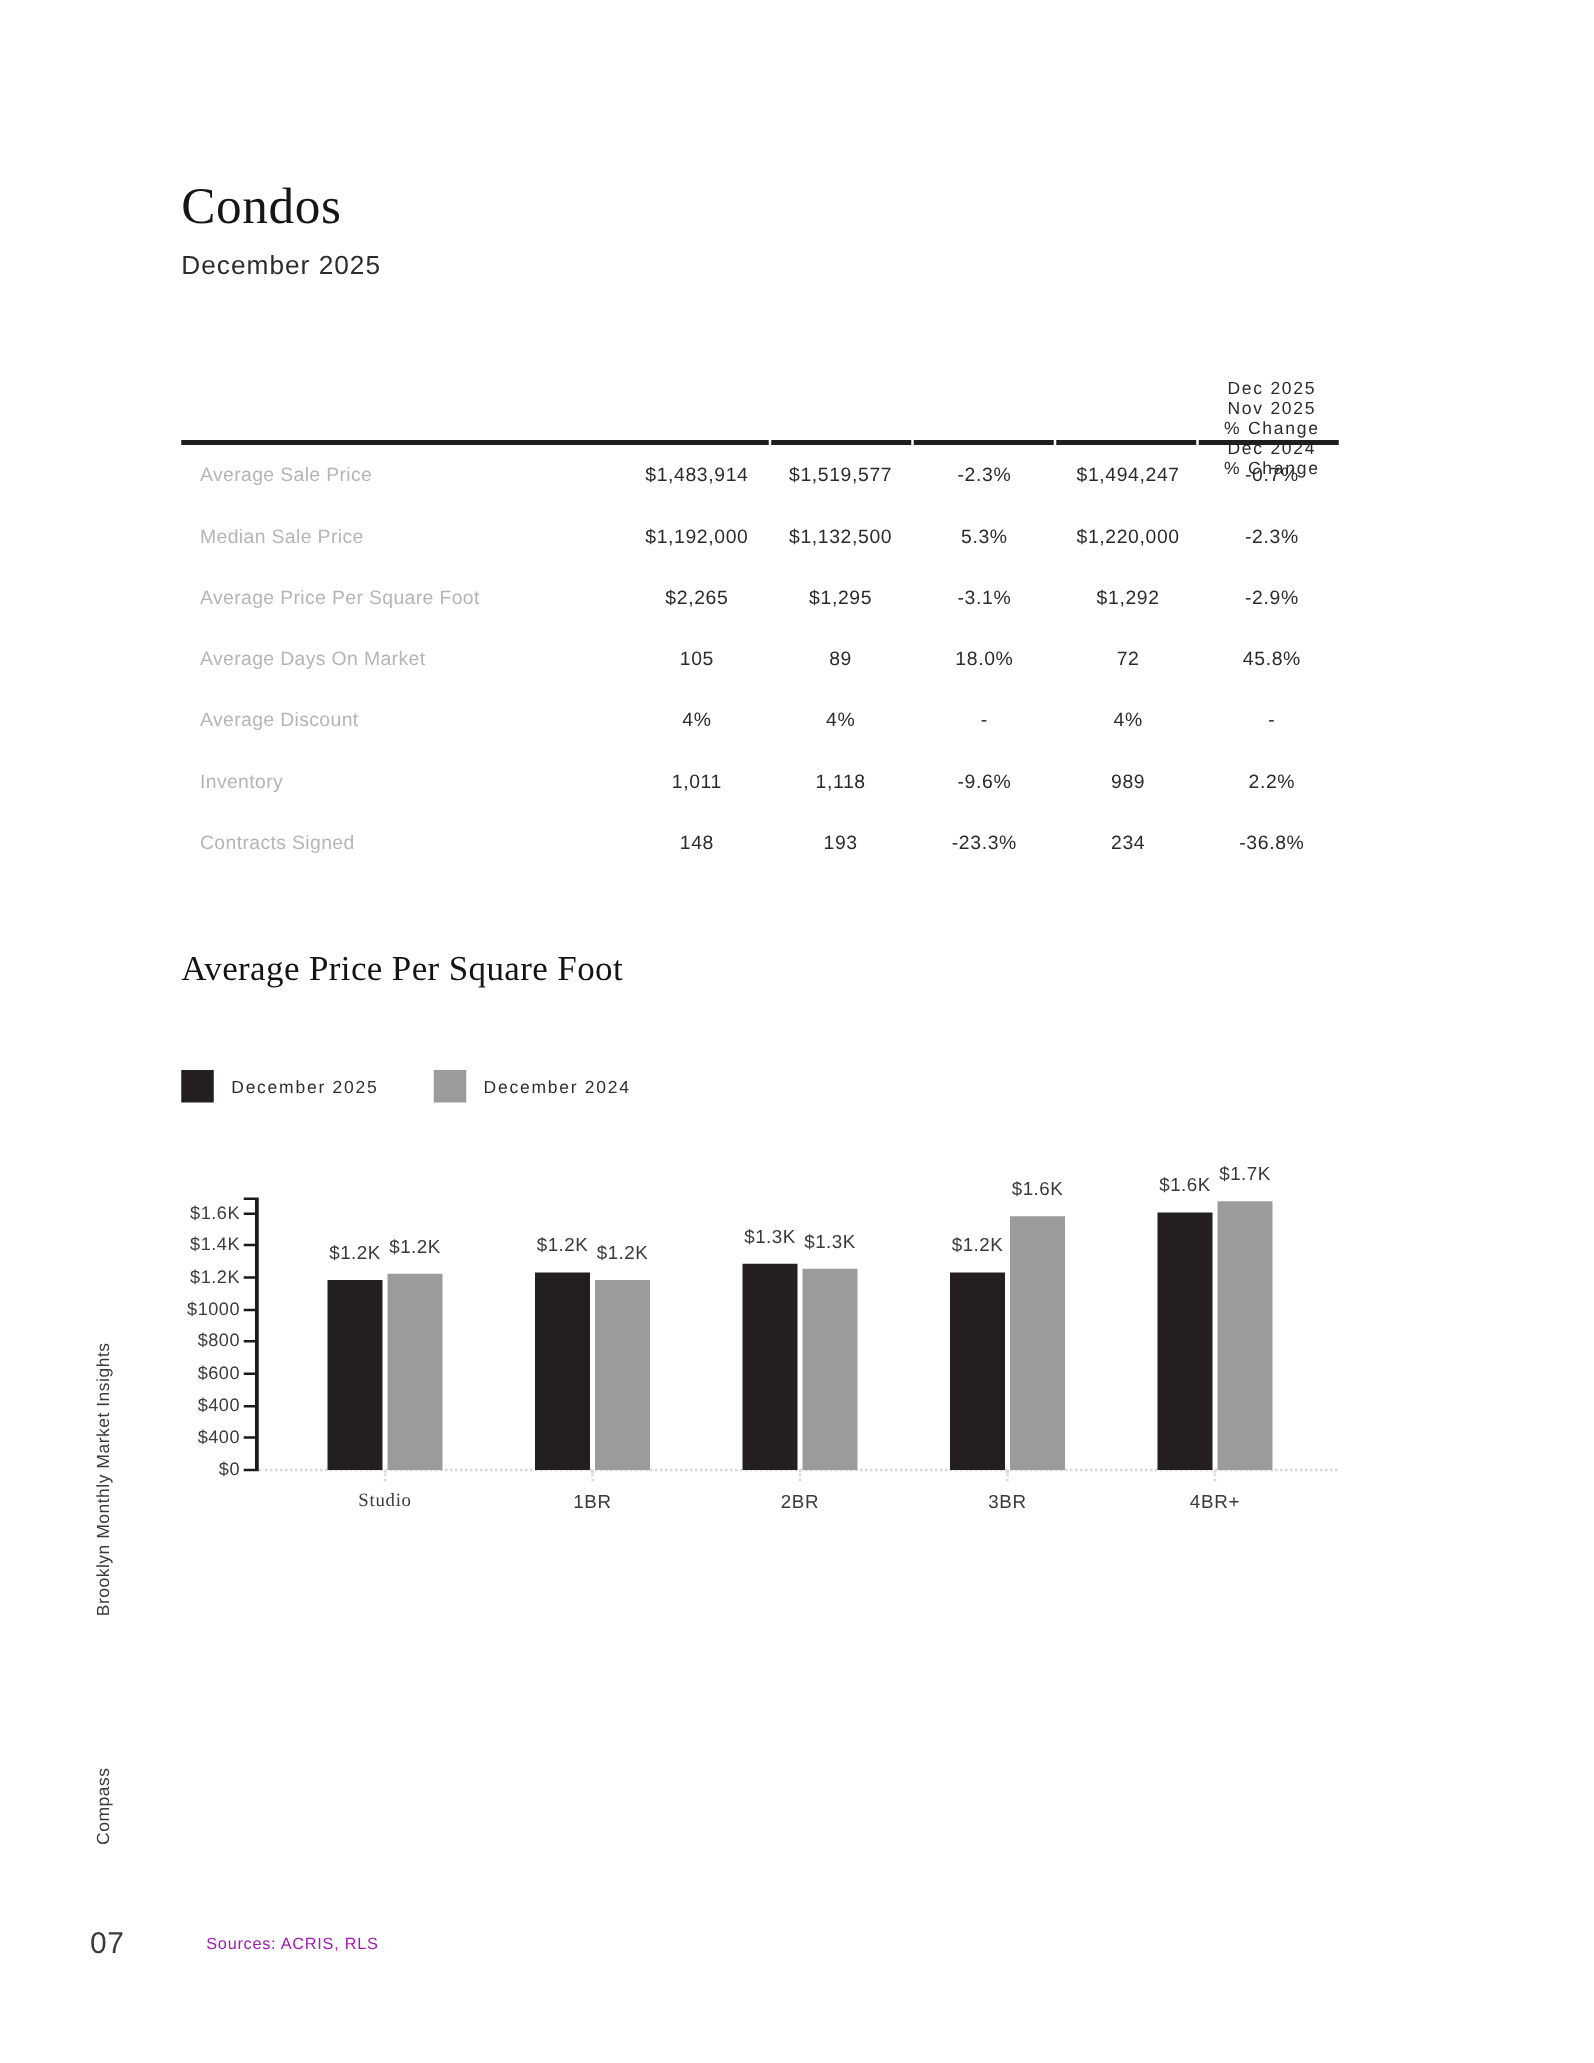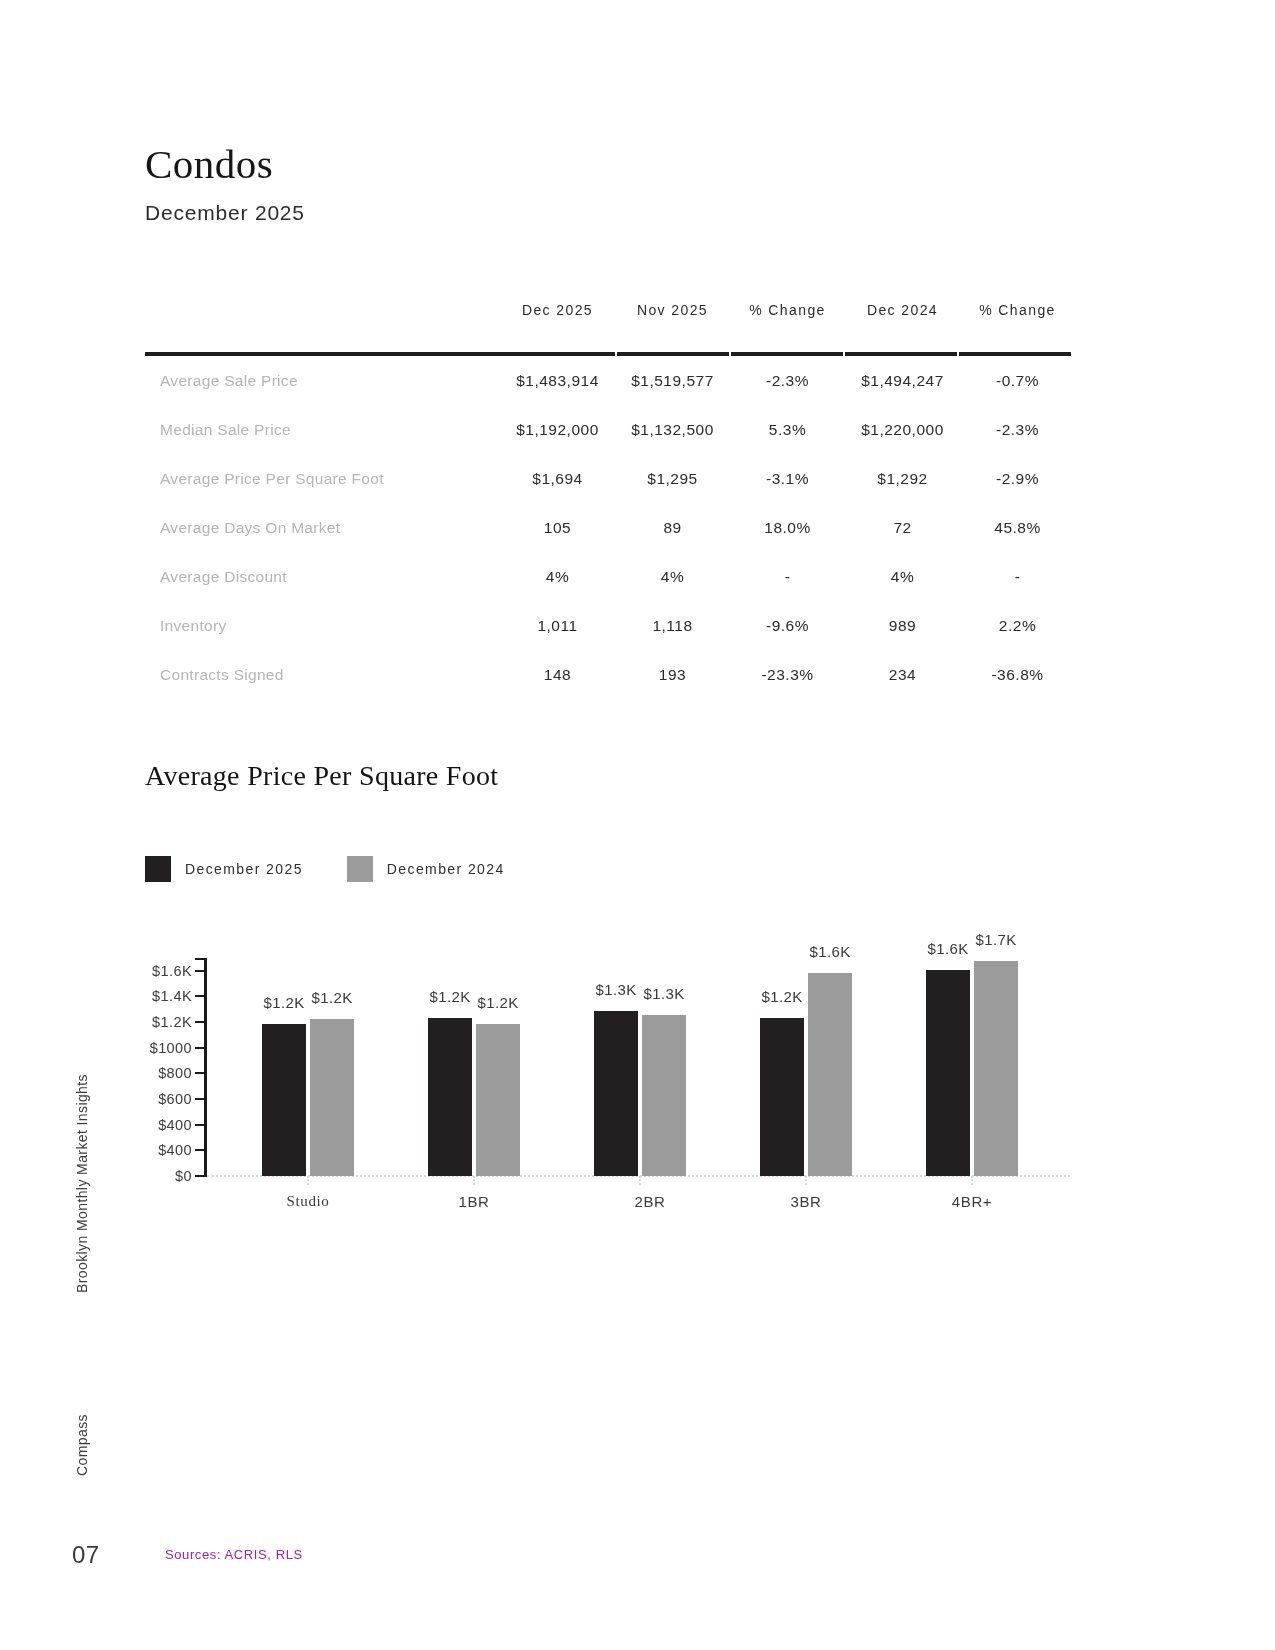--- a/index.html
+++ b/index.html
@@ -6,21 +6,21 @@
   .page{position:relative;width:1275px;height:1650px;background:#ffffff;overflow:hidden;
         font-family:"Liberation Sans",sans-serif;color:#222;padding-left:48px;}
 
   
   .doc-title{position:absolute;left:145px;top:140px;font-family:"Liberation Serif",serif;
              font-size:41px;color:#161616;letter-spacing:.5px;}
   .doc-subtitle{position:absolute;left:145px;top:201px;font-size:21px;color:#2c2c2c;letter-spacing:.8px;}
 
   
   .stats-table{position:absolute;left:145px;top:302px;width:930px;}
-  .thead{display:flex;height:50px;align-items:flex-start;}
+  .thead{display:flex;height:50px;align-items:flex-end;flex-direction:column;}
   .thead .cell{font-size:14px;letter-spacing:1.4px;color:#2b2b2b;}
   .label-cell{width:355px;box-sizing:border-box;padding-left:15px;text-align:left;}
   .num-cell{width:115px;text-align:center;}
   .header-rule{display:flex;height:4px;}
   .header-rule .seg{background:#1e1e1e;height:4px;}
   .seg0{width:470px;}.segN{width:112px;margin-left:2px;}
   .trow{display:flex;height:49px;align-items:center;}
   .trow .label-cell{font-size:15.5px;color:#b5b5b5;letter-spacing:.3px;}
   .trow .num-cell{font-size:15.5px;color:#2b2b2b;letter-spacing:.5px;}
 
@@ -95,21 +95,21 @@
         <div class="trow">
           <div class="cell label-cell">Median Sale Price</div>
           <div class="cell num-cell">$1,192,000</div>
           <div class="cell num-cell">$1,132,500</div>
           <div class="cell num-cell">5.3%</div>
           <div class="cell num-cell">$1,220,000</div>
           <div class="cell num-cell">-2.3%</div>
         </div>
         <div class="trow">
           <div class="cell label-cell">Average Price Per Square Foot</div>
-          <div class="cell num-cell">$1,694</div>
+          <div class="cell num-cell">$2,265</div>
           <div class="cell num-cell">$1,295</div>
           <div class="cell num-cell">-3.1%</div>
           <div class="cell num-cell">$1,292</div>
           <div class="cell num-cell">-2.9%</div>
         </div>
         <div class="trow">
           <div class="cell label-cell">Average Days On Market</div>
           <div class="cell num-cell">105</div>
           <div class="cell num-cell">89</div>
           <div class="cell num-cell">18.0%</div>
@@ -187,21 +187,21 @@
       <div class="bar s0" style="left: 288px; top: 118px; height: 158px;"></div>
       <div class="bar-label" style="left: 275px; top: 88px;">$1.2K</div>
       <div class="bar s1" style="left: 336px; top: 124px; height: 152px;"></div>
       <div class="bar-label" style="left: 323px; top: 94px;">$1.2K</div>
       <div class="xlab" style="left: 284px;">1BR</div>
       <div class="catline" style="left: 333px;"></div>
       <div class="bar s0" style="left: 454px; top: 111px; height: 165px;"></div>
       <div class="bar-label" style="left: 441px; top: 81px;">$1.3K</div>
       <div class="bar s1" style="left: 502px; top: 115px; height: 161px;"></div>
       <div class="bar-label" style="left: 489px; top: 85px;">$1.3K</div>
-      <div class="xlab" style="left: 460px;">2BR</div>
+      <div class="xlab" style="left: 450px;">2BR</div>
       <div class="catline" style="left: 499px;"></div>
       <div class="bar s0" style="left: 620px; top: 118px; height: 158px;"></div>
       <div class="bar-label" style="left: 607px; top: 88px;">$1.2K</div>
       <div class="bar s1" style="left: 668px; top: 73px; height: 203px;"></div>
       <div class="bar-label" style="left: 655px; top: 43px;">$1.6K</div>
       <div class="xlab" style="left: 616px;">3BR</div>
       <div class="catline" style="left: 665px;"></div>
       <div class="bar s0" style="left: 786px; top: 70px; height: 206px;"></div>
       <div class="bar-label" style="left: 773px; top: 40px;">$1.6K</div>
       <div class="bar s1" style="left: 834px; top: 61px; height: 215px;"></div>

